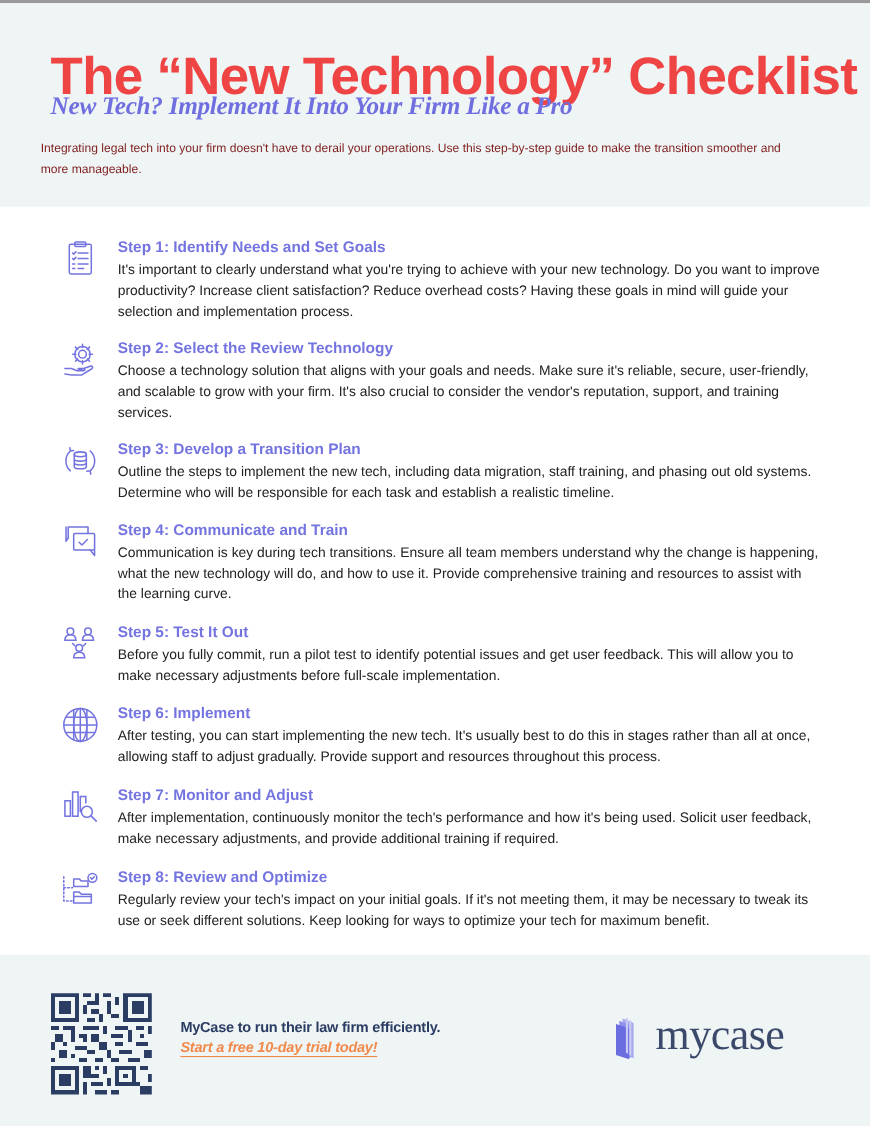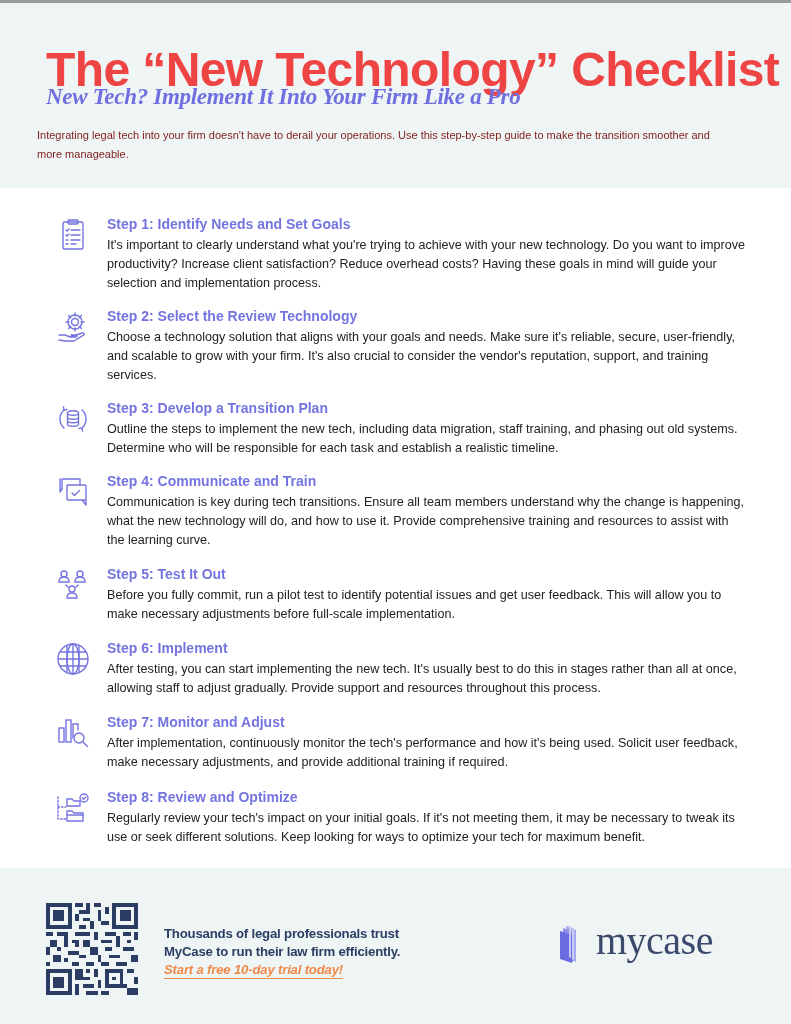--- a/index.html
+++ b/index.html
@@ -207,21 +207,20 @@
     <path d="M1 10h2v2H1zM5 9h1v3H5zM7 10h2v1H7zM10 10h2v2h-2zM15 10h3v1h-3zM19 9h1v3h-1zM22 10h1v1h-1z"></path>
     <path d="M0 12h1v2H0zM3 12h1v1H3zM6 13h3v1H6zM12 12h2v2h-2zM16 12h2v1h-2zM21 12h3v1h-3zM8 11h1v1H8z"></path>
     <path d="M2 14h2v2H2zM5 15h1v1H5zM9 14h2v1H9zM14 14h1v2h-1zM17 14h3v1h-3zM23 14h2v2h-2zM11 16h2v1h-2z"></path>
     <path d="M0 16h1v1H0zM7 16h2v1H7zM15 16h2v1h-2zM19 16h3v1h-3zM8 18h2v3H8zM11 18h1v1h-1z"></path>
     <path d="M13 18h1v2h-1zM16 18h5v5h-5zM17 19v3h3v-3zM18 20h1v1h-1zM22 18h2v1h-2zM24 20h1v2h-1z" fill-rule="evenodd"></path>
     <path d="M10 20h2v1h-2zM8 22h1v3H8zM10 22h3v1h-3zM14 21h1v2h-1zM11 24h3v1h-3zM15 24h2v1h-2zM22 23h3v2h-3zM21 22h1v1h-1z"></path>
   </svg>
 </div>
 
 <div class="cta-text">
-  <div>Thousands of legal professionals trust</div>
   <div>MyCase to run their law firm efficiently.</div>
   <a class="cta-link">Start a free 10-day trial today!</a>
 </div>
 
 <div class="logo">
   <span class="logo-mark">
     <svg viewBox="0 0 30 40">
       <path d="M8 2l10 4v32L8 34z" fill="#a7a9ef"></path>
       <path d="M5 4l10 4v30L5 34z" fill="#8e90ea"></path>
       <path d="M2 7l12 4v28L2 35z" fill="#6a6de0"></path>

